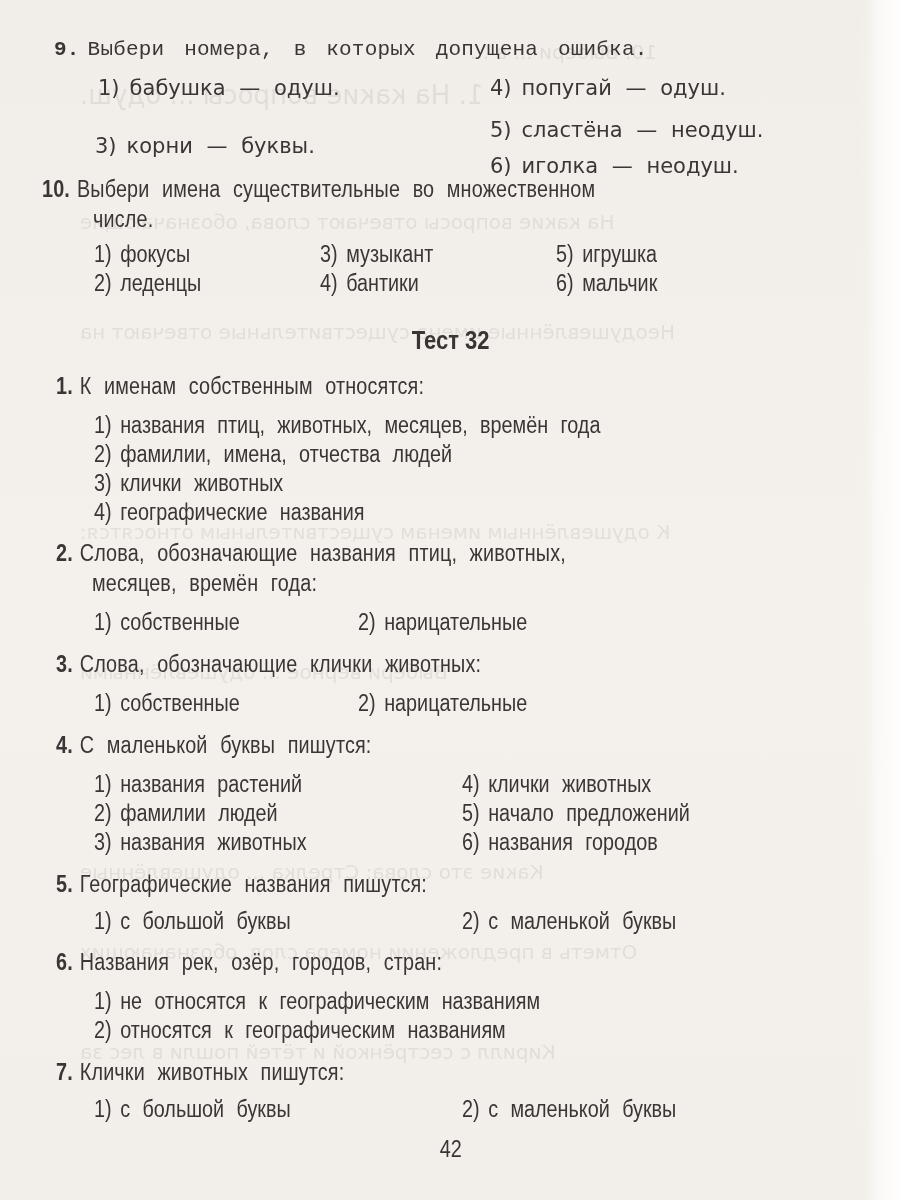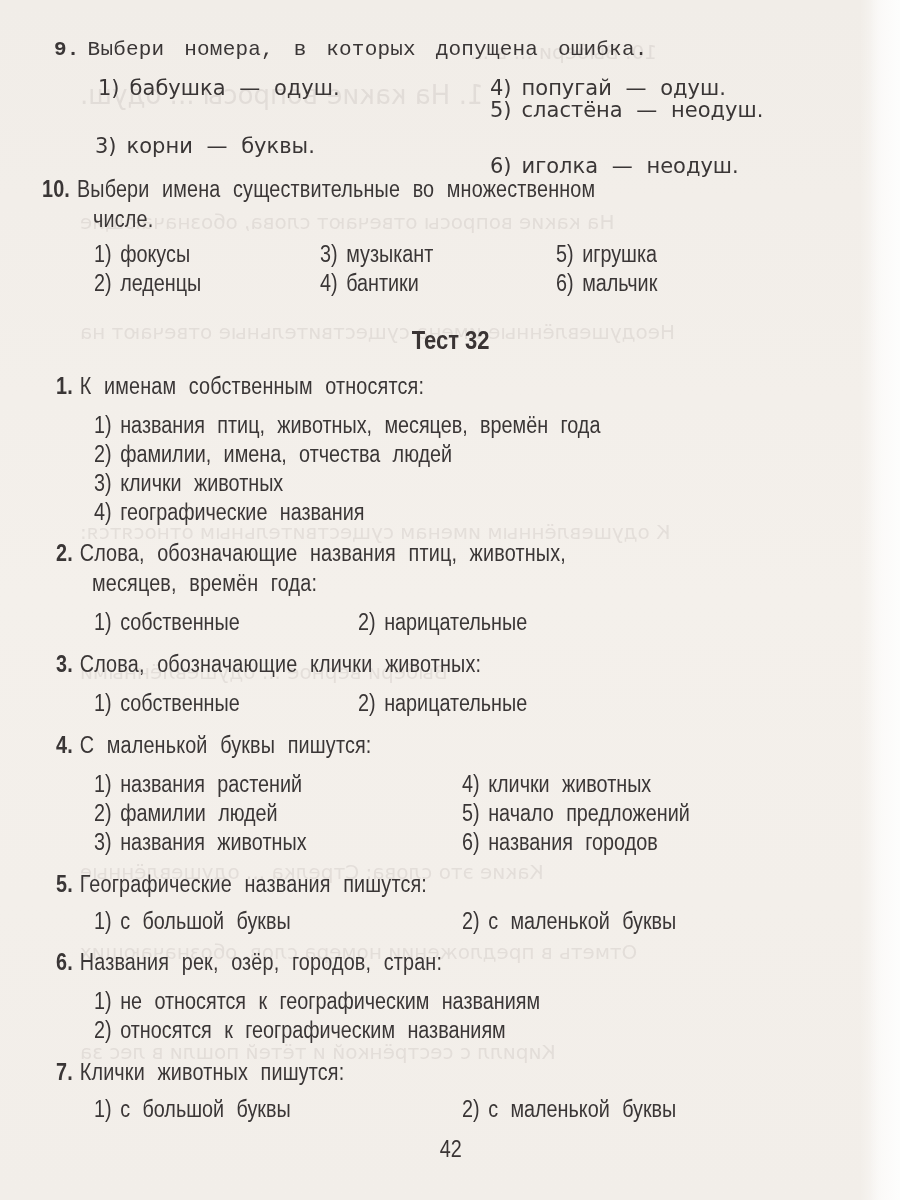--- a/index.html
+++ b/index.html
@@ -126,21 +126,21 @@
   </div>
   <div class="opt upper" style="left:98px; top:76px;">
     <span class="onum">1)</span><span>бабушка — одуш.</span>
   </div>
   <div class="opt upper" style="left:95px; top:134px;">
     <span class="onum">3)</span><span>корни — буквы.</span>
   </div>
   <div class="opt upper" style="left:490px; top:76px;">
     <span class="onum">4)</span><span>попугай — одуш.</span>
   </div>
-  <div class="opt upper" style="left:490px; top:98px;">
+  <div class="opt upper" style="left:490px; top:118px;">
     <span class="onum">5)</span><span>сластёна — неодуш.</span>
   </div>
   <div class="opt upper" style="left:490px; top:134px;margin-top:20px;">
     <span class="onum">6)</span><span>иголка — неодуш.</span>
   </div>
 
   <div class="q lower" style="left:42px; top:176px;">
     <span class="num">10.</span><span>Выбери имена существительные во множественном</span>
   </div>
   <div class="q lower" style="left:93px; top:206px;">

